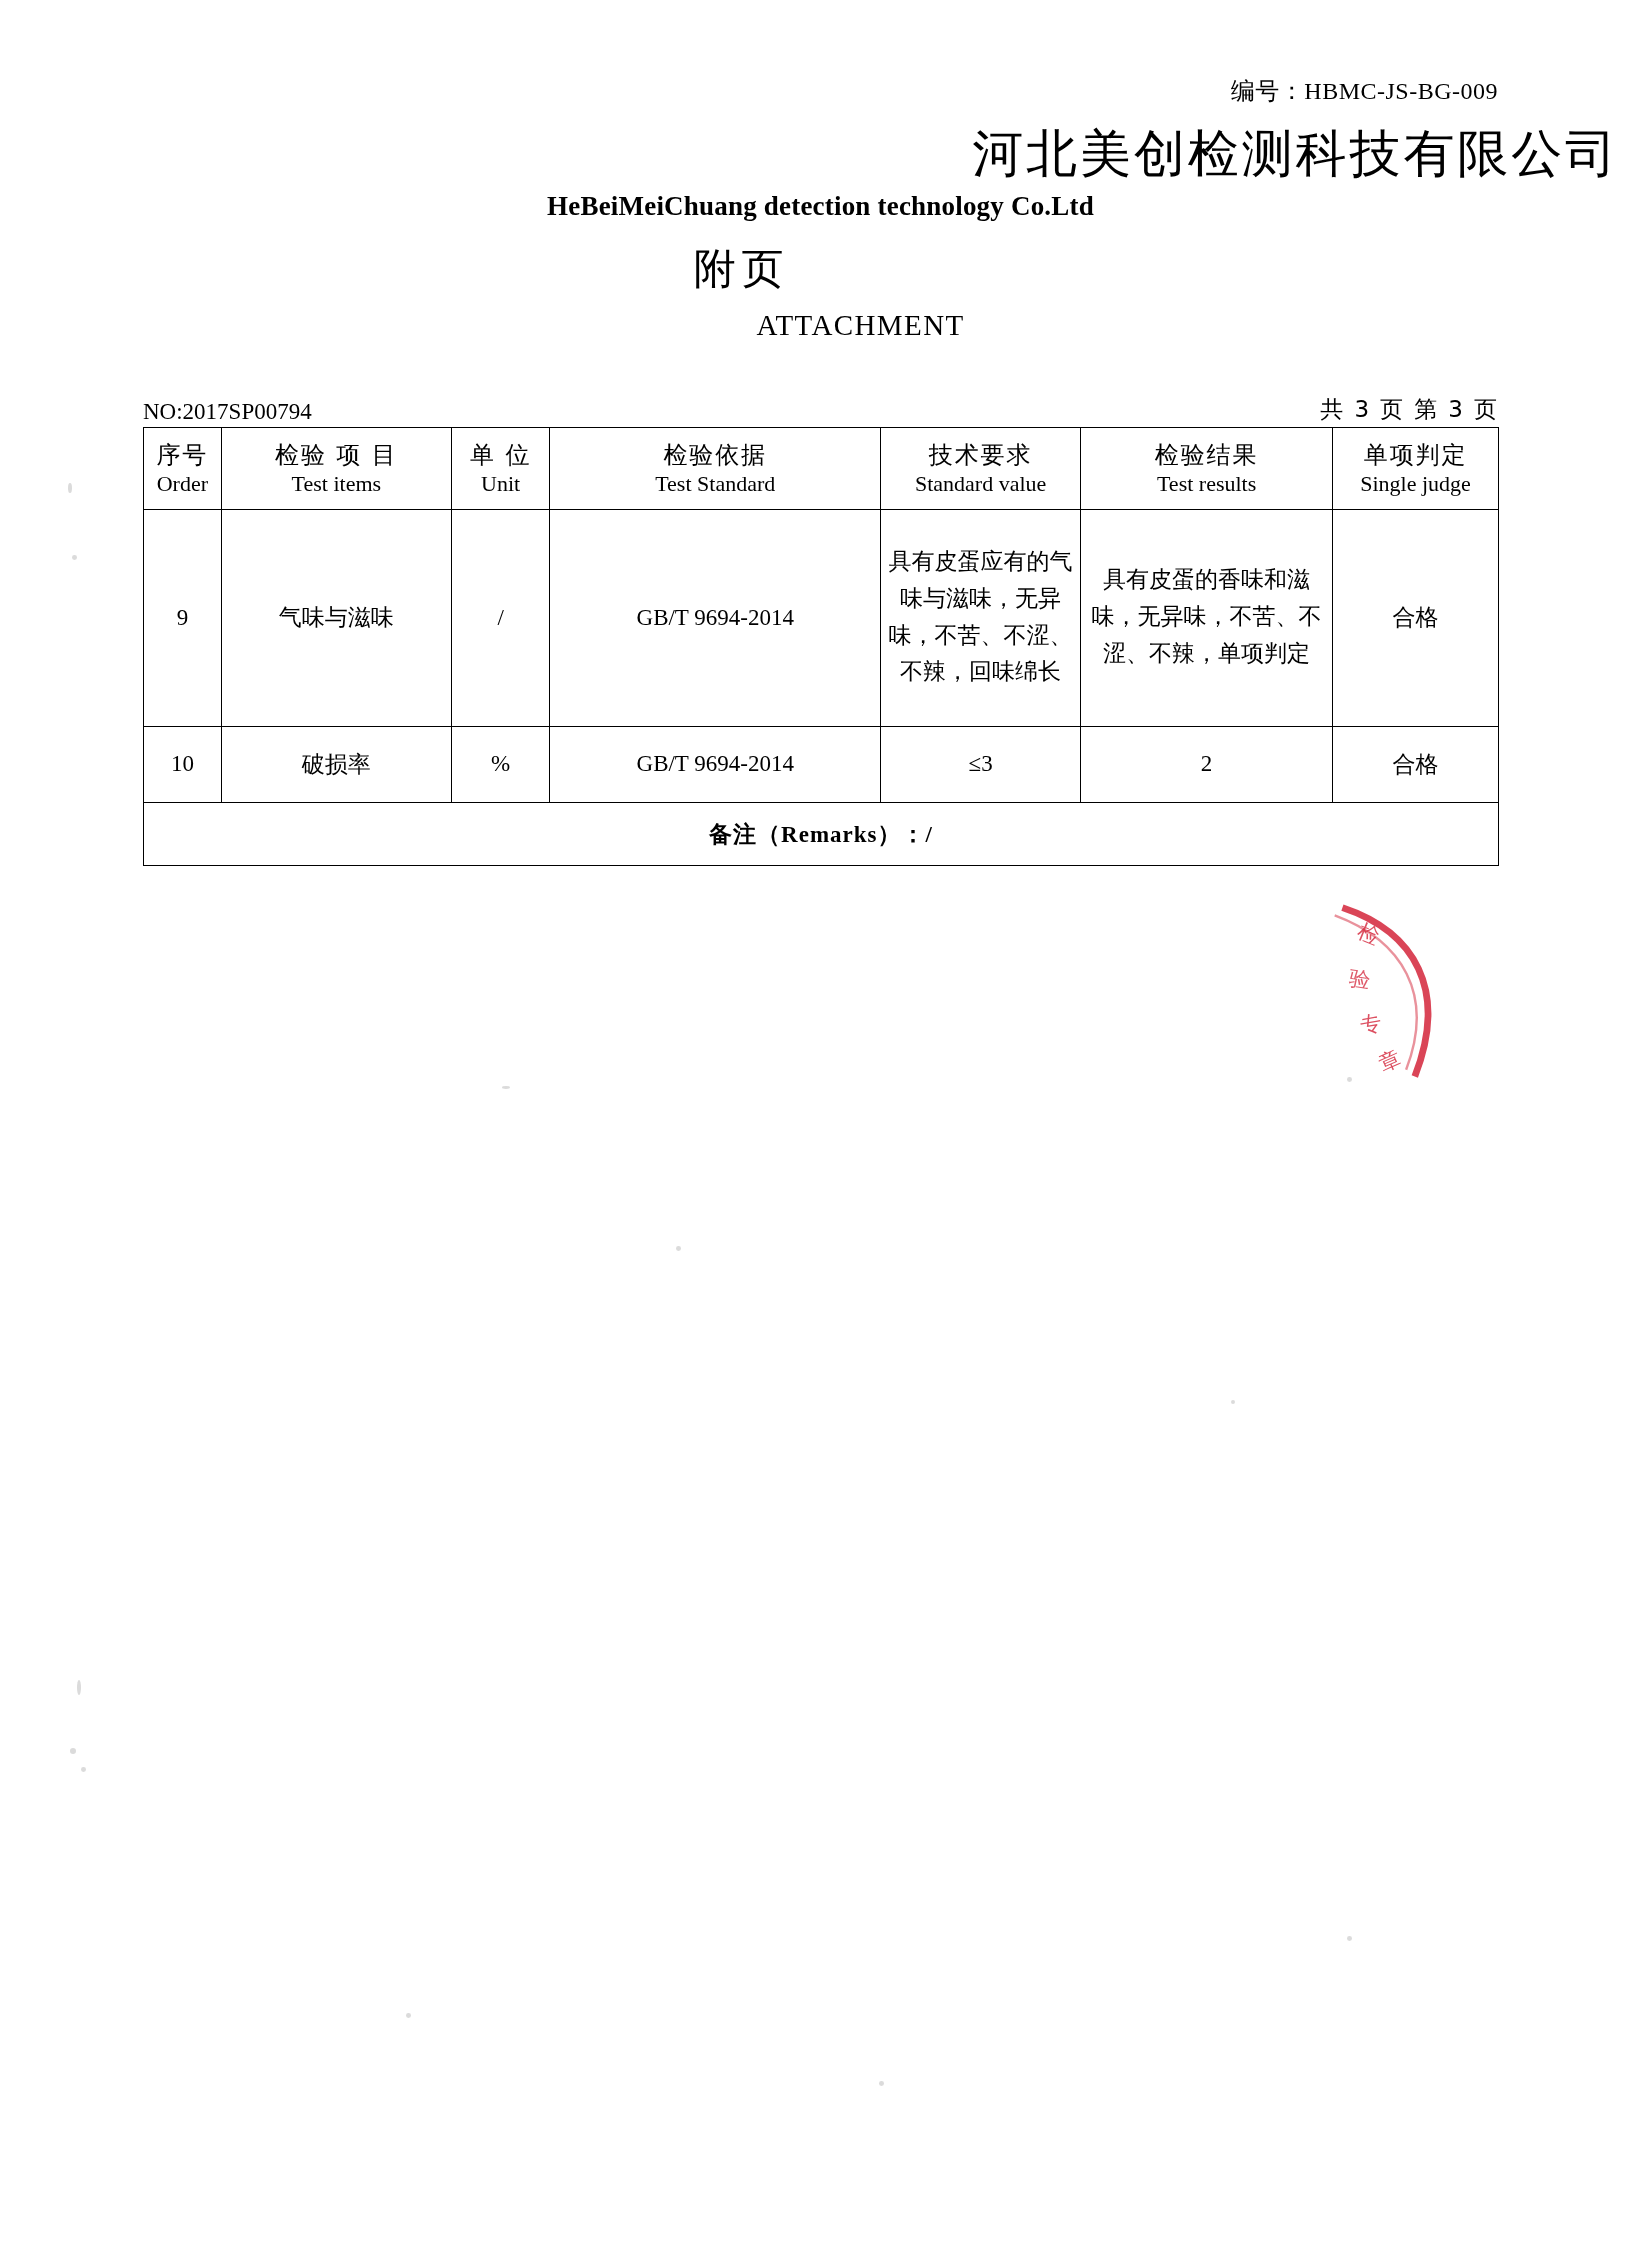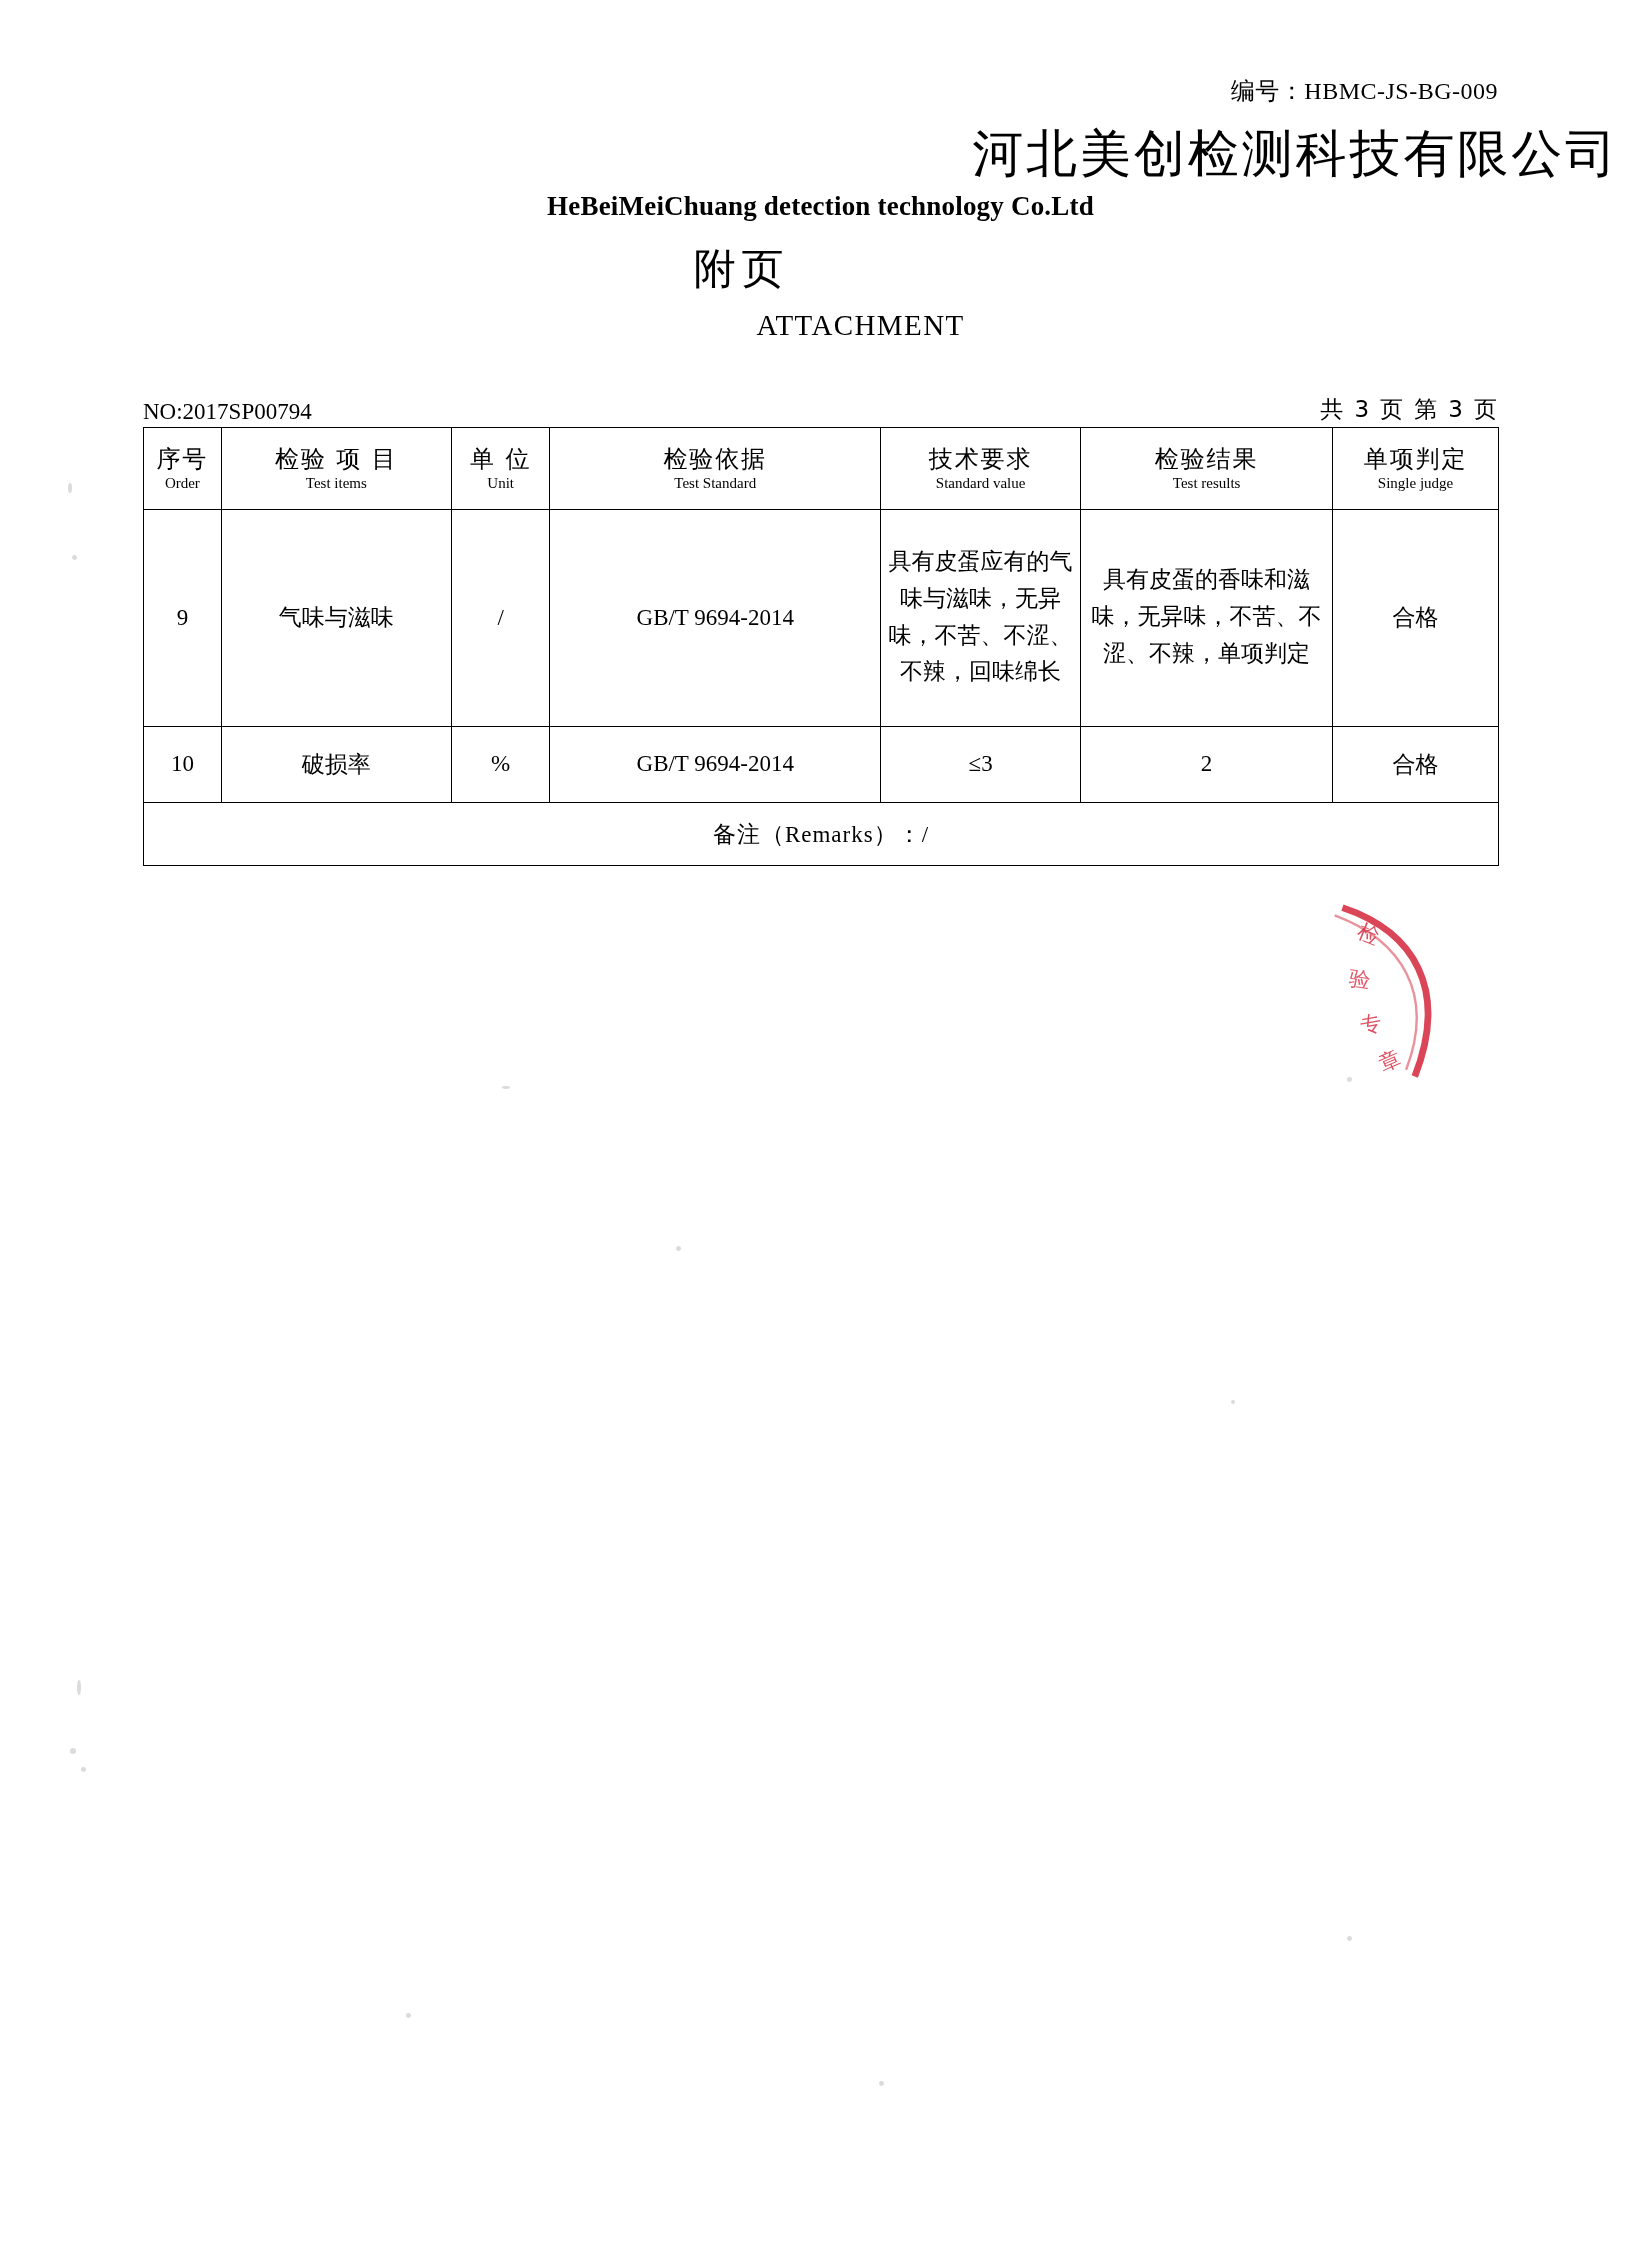--- a/index.html
+++ b/index.html
@@ -110,21 +110,21 @@
   }
   .head-cn {
     display: block;
     font-size: 24px;
     letter-spacing: 1.9px;
     font-family: "DejaVu Sans", "Liberation Sans", sans-serif;
     line-height: 1.25;
   }
   .head-en {
     display: block;
-    font-size: 15px;
+    font-size: 22px;
     line-height: 1.25;
   }
   thead td { height: 73px; }
 
   .col-order   { width: 75px; }
   .col-item    { width: 222px; }
   .col-unit    { width: 95px; }
   .col-std     { width: 319px; }
   .col-value   { width: 193px; }
   .col-result  { width: 243px; }
@@ -155,20 +155,21 @@
     font-size: 23px;
     line-height: 1.3;
   }
   .remarks-cell {
     text-align: left;
     height: 54px;
     padding-left: 11.6px;
     font-size: 26px;
     letter-spacing: 1px;
     font-family: "DejaVu Sans", "Liberation Sans", sans-serif;
+    font-weight: bold;
   }
 
   
   .stamp {
     position: absolute;
     top: 898px;
     left: 1323px;
     width: 145px;
     height: 193px;
     pointer-events: none;

